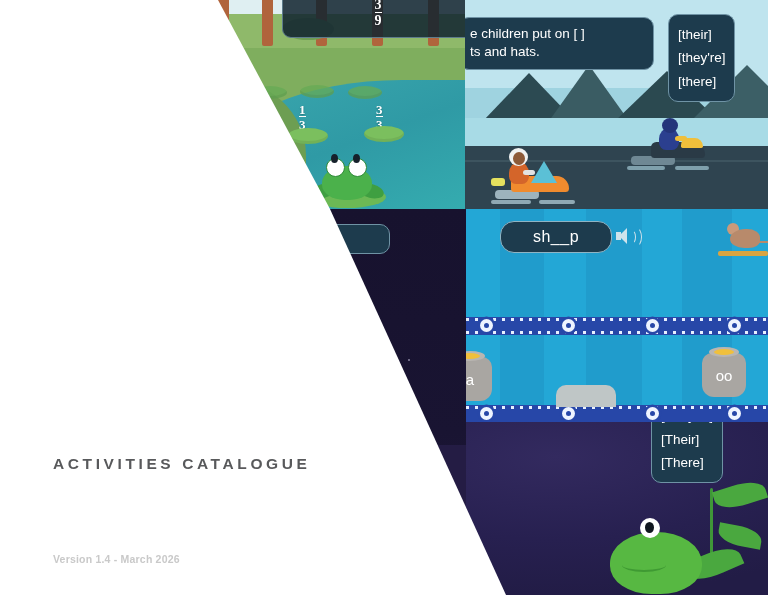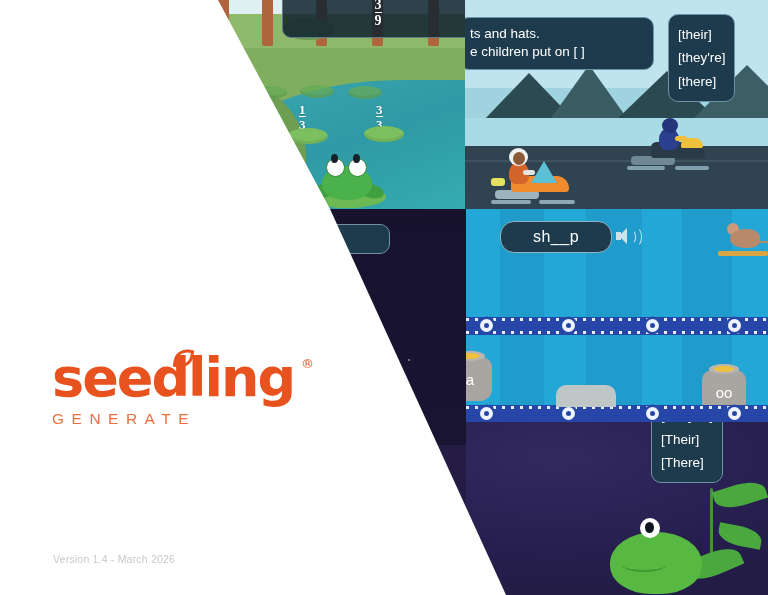--- a/index.html
+++ b/index.html
@@ -152,21 +152,21 @@
     margin-top:7px;color:#e8703c;font-size:15.5px;letter-spacing:7.5px;
     font-weight:400;font-family:"Liberation Sans",sans-serif;
   }
   .cover-title{
     position:absolute;left:53px;top:455px;width:290px;
     color:#58595b;font-size:15.5px;font-weight:700;letter-spacing:3.6px;
     font-family:"Liberation Sans",sans-serif;
   }
   .cover-version{
     position:absolute;left:53px;top:553px;
-    color:#c9c9c9;font-size:10.5px;letter-spacing:.2px;
+    color:#c9c9c9;font-size:10.5px;letter-spacing:.2px;font-weight:bold;
   }
 </style>
 </head>
 <body>
 
 <div class="page">
 
   <div class="collage">
 
     <div class="scene" id="scene-pond">
@@ -252,22 +252,22 @@
         <div class="sm-body" style="left:24px;top:16px;width:58px;height:16px;background:#f08b2e;"></div>
         <div class="sm-body" style="left:4px;top:18px;width:14px;height:8px;background:#e5e15e;border-radius:3px;"></div>
         <div class="snow-mtn" style="left:44px;top:-2px;border-left:13px solid transparent;border-right:13px solid transparent;border-bottom:22px solid #5bc0d6;position:absolute;"></div>
         <div class="sm-rider" style="left:22px;top:2px;width:20px;height:22px;background:#d4652a;"></div>
         <div class="sm-head" style="left:22px;top:-12px;width:19px;height:18px;background:#f0f2f2;"></div>
         <div class="sm-head" style="left:26px;top:-8px;width:12px;height:13px;background:#8d5a38;"></div>
         <div class="sm-body" style="left:36px;top:10px;width:12px;height:5px;background:#e2e3e3;border-radius:3px;"></div>
       </div>
 
       <div class="card" id="snow-sentence">
+        <div class="ln">e children put on [  ]</div>
         <div class="ln">ts and hats.</div>
-        <div class="ln">e children put on [  ]</div>
       </div>
 
       <div class="card" id="snow-words">
         <div class="ln">[their]</div>
         <div class="ln">[they're]</div>
         <div class="ln">[there]</div>
       </div>
     </div>
 
     <div class="scene" id="scene-space">
@@ -337,21 +337,21 @@
         <div class="rivets" style="bottom:1px;"></div>
         <div class="cog" style="left:14px;top:2px;"></div>
         <div class="cog" style="left:96px;top:2px;"></div>
         <div class="cog" style="left:180px;top:2px;"></div>
         <div class="cog" style="left:262px;top:2px;"></div>
       </div>
 
       <div class="sack" style="left:-18px;top:148px;">
         <span>a</span>
       </div>
-      <div class="sack" style="left:236px;top:161px;">
+      <div class="sack" style="left:236px;top:144px;">
         <span>oo</span>
       </div>
 
       <div class="sea-rail" style="top:196px;">
         <div class="rivets" style="top:1px;"></div>
         <div class="cog" style="left:14px;top:2px;"></div>
         <div class="cog" style="left:96px;top:2px;"></div>
         <div class="cog" style="left:180px;top:2px;"></div>
         <div class="cog" style="left:262px;top:2px;"></div>
       </div>
@@ -380,25 +380,18 @@
         <div class="f2-mouth" style="left:16px;top:48px;"></div>
       </div>
     </div>
 
   </div>
 
   <div class="wedge"></div>
 
   <div class="cover">
 
-    <div class="logo-wrap">
-      <div class="logo-word">
-        <span>seedling</span>
-        <span class="sprout"></span>
-        <span class="logo-reg">®</span>
-      </div>
-      <div class="logo-sub">GENERATE</div>
-    </div>
-
+
+    <div class="cover-title">ACTIVITIES CATALOGUE</div>
     <div class="cover-version">Version 1.4 - March 2026</div>
   </div>
 
 </div>
 
 </body></html>

